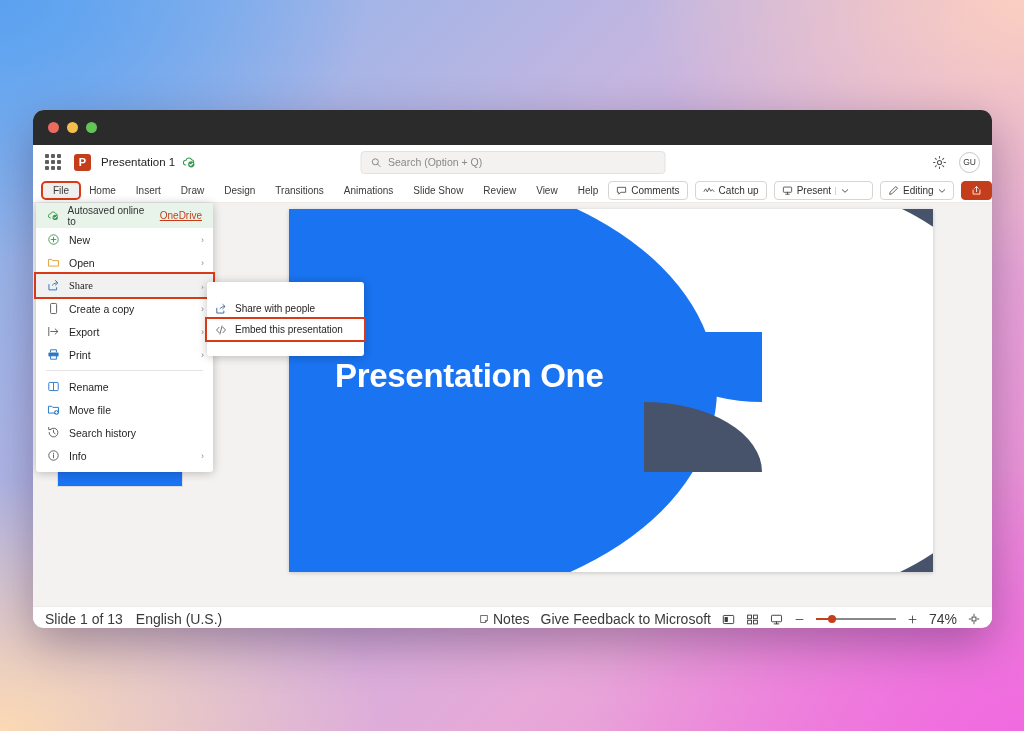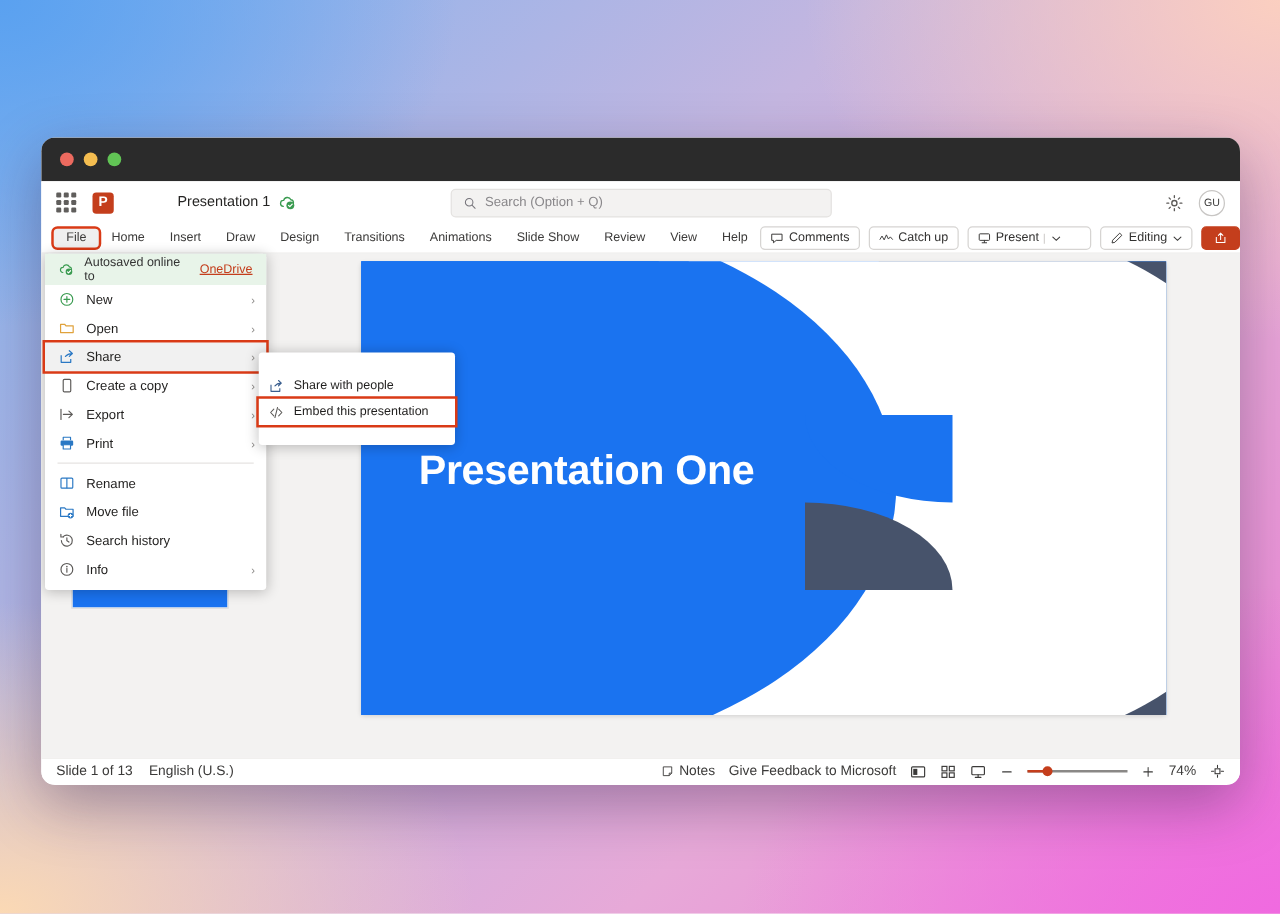--- a/index.html
+++ b/index.html
@@ -56,21 +56,21 @@
   }
   .waffle i { background: #605e5c; border-radius: 1px; display: block; }
 
   .pptlogo {
     width: 17px; height: 17px; border-radius: 3px;
     background: #c43e1c; color: #fff;
     font-size: 11px; font-weight: bold;
     display: flex; align-items: center; justify-content: center;
     margin-right: 10px;
   }
-  .doctitle { font-size: 11.5px; color: #252423; margin-left: 41px; }
+  .doctitle { font-size: 11.5px; color: #252423; }
   .cloudok { margin-left: 7px; display: flex; align-items: center; }
 
   .searchbox {
     position: absolute; left: 50%; transform: translateX(-50%);
     width: 305px; height: 23px;
     background: #f3f2f1; border: 1px solid #e4e2e0; border-radius: 4px;
     display: flex; align-items: center; padding: 0 9px; gap: 7px;
   }
   .searchbox .ph { font-size: 10.5px; color: #89878a; }
 
@@ -163,40 +163,40 @@
     display: flex; align-items: center; gap: 8px;
     background: #e8f4e9; height: 25px; padding: 0 11px; font-size: 10px; color: #333;
   }
   .autosave a { color: #c43e1c; text-decoration: underline; }
   .mi {
     display: flex; align-items: center; height: 23px; padding: 0 9px 0 11px;
     font-size: 10.5px; color: #201f1e; gap: 9px; position: relative;
   }
   .mi .chev { margin-left: auto; color: #8a8886; font-size: 9px; }
   .mi.sel { background: #f1f1f1; }
-  .mi.hl { outline: 2.5px solid #d93a16; }
+  .mi.hl { outline: 2.5px solid #d93a16; font-family: Liberation Serif, serif; }
   .sep { height: 1px; background: #e6e4e2; margin: 4px 10px; }
 
   
   .submenu {
     position: absolute; left: 174px; top: 79px; width: 157px;
     background: #fff; border-radius: 3px;
     box-shadow: 0 1px 10px rgba(0,0,0,.24); z-index: 41; padding: 16px 0;
   }
   .smi {
     display: flex; align-items: center; height: 21px; padding: 0 8px;
     font-size: 10px; color: #201f1e; gap: 8px;
   }
   .smi.hl { outline: 2.5px solid #d93a16; }
   .smi.dim { color: #605e5c; }
 
   
   .statusbar {
-    height: 21px; background: #fff; display: flex; align-items: center;
-    padding: 0 12px; font-size: 11px; color: #3b3a39; gap: 13px;
+    height: 21px; background: #fff; display: flex; align-items: flex-end;
+    padding: 0 12px; font-size: 14px; color: #3b3a39; gap: 13px;
     border-top: 1px solid #edebe9;
   }
   .statusright { margin-left: auto; display: flex; align-items: center; gap: 11px; }
   .zoomtrack { width: 80px; height: 2px; background: #8a8886; position: relative; }
   .zoomfill { position: absolute; left: 0; top: 0; height: 2px; width: 14px; background: #c43e1c; }
   .zoomknob {
     position: absolute; left: 12px; top: -3px; width: 8px; height: 8px;
     border-radius: 50%; background: #c43e1c;
   }
   .svgi { display: block; }

